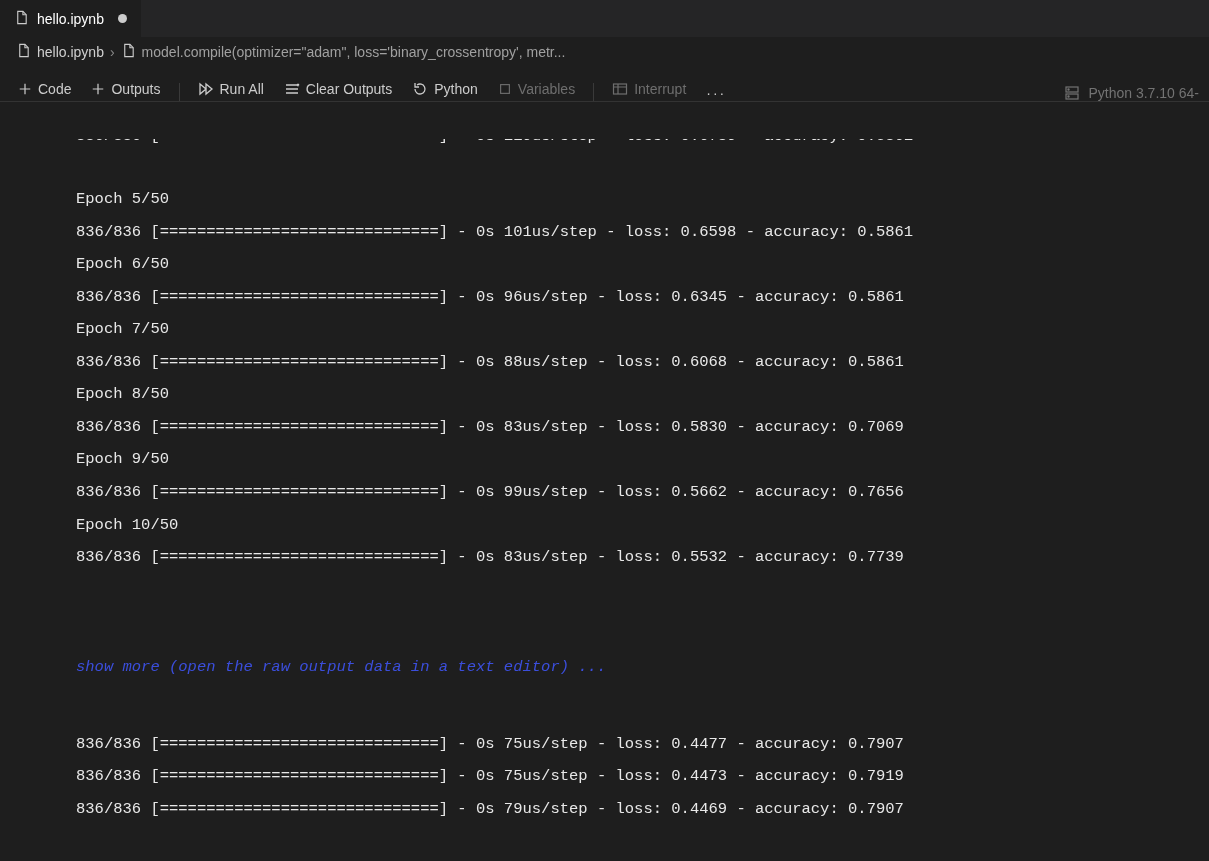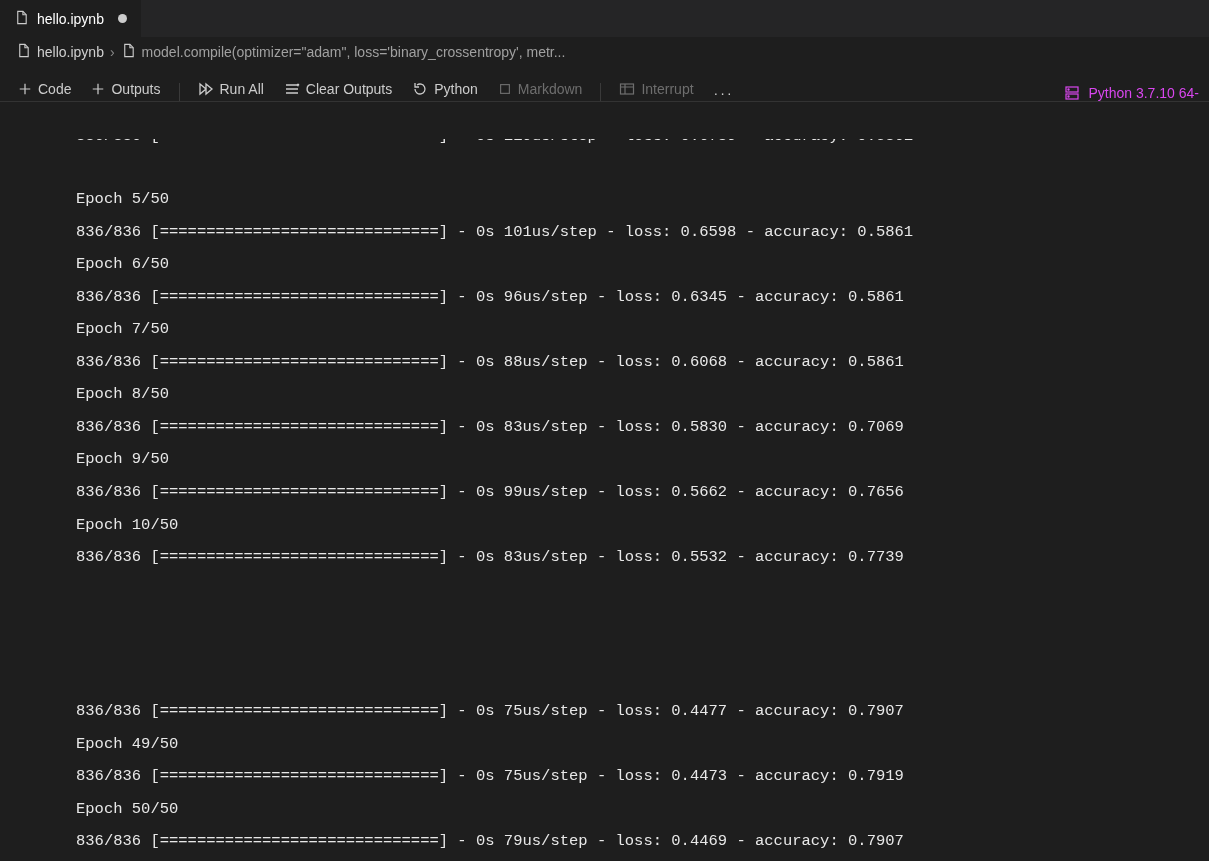--- a/index.html
+++ b/index.html
@@ -64,21 +64,21 @@
       color: #cccccc;
       cursor: pointer;
     }
     .toolbar .btn.disabled { color: #6e6e6e; cursor: default; }
     .toolbar .divider {
       width: 1px; height: 18px; background: #3a3a3a; margin: 0 6px;
     }
     .toolbar .icon { display: inline-flex; }
     .toolbar .spacer { flex: 1; }
     .toolbar .right { display: flex; align-items: center; gap: 10px; }
-    .toolbar .kernel { display: flex; align-items: center; gap: 8px; color: #d946ef; }
+    .toolbar .kernel { display: flex; align-items: center; gap: 8px; color: #737373; }
     .ellipsis { color: #cccccc; padding: 0 8px; cursor: pointer; letter-spacing: 2px; }
     .output-area {
       padding: 4px 0 40px 30px;
       font-family: Consolas, "Courier New", monospace;
       font-size: 15.5px;
       color: #e8e8e8;
       line-height: 2.1;
       white-space: pre;
       overflow: hidden;
       border-left: 2px solid transparent;
@@ -179,21 +179,21 @@
       </svg>
     </span>
     <span>Python</span>
   </div>
   <div class="btn disabled">
     <span class="icon">
       <svg width="14" height="14" viewBox="0 0 16 16" fill="none" stroke="currentColor" stroke-width="1.3">
         <rect x="3" y="3" width="10" height="10"></rect>
       </svg>
     </span>
-    <span>Markdown</span>
+    <span>Variables</span>
   </div>
   <div class="divider"></div>
   <div class="btn disabled">
     <span class="icon">
       <svg width="16" height="16" viewBox="0 0 16 16" fill="none" stroke="currentColor" stroke-width="1.2">
         <rect x="1.5" y="3" width="13" height="10"></rect>
           <path d="M1.5 6h13M6 3v10"></path>
       </svg>
     </span>
     <span>Interrupt</span>
@@ -212,17 +212,18 @@
       </span>
       <span>Python 3.7.10 64-</span>
     </div>
   </div>
 </div>
 
 <div class="output-area">
 <div class="truncated-top"><span class="inner">836/836 [==============================] - 0s 119us/step - loss: 0.6789 - accuracy: 0.5861</span></div>
 <div id="before-lines"><div>Epoch 5/50</div><div>836/836 [==============================] - 0s 101us/step - loss: 0.6598 - accuracy: 0.5861</div><div>Epoch 6/50</div><div>836/836 [==============================] - 0s 96us/step - loss: 0.6345 - accuracy: 0.5861</div><div>Epoch 7/50</div><div>836/836 [==============================] - 0s 88us/step - loss: 0.6068 - accuracy: 0.5861</div><div>Epoch 8/50</div><div>836/836 [==============================] - 0s 83us/step - loss: 0.5830 - accuracy: 0.7069</div><div>Epoch 9/50</div><div>836/836 [==============================] - 0s 99us/step - loss: 0.5662 - accuracy: 0.7656</div><div>Epoch 10/50</div><div>836/836 [==============================] - 0s 83us/step - loss: 0.5532 - accuracy: 0.7739</div></div>
 <div style="height:12px"></div>
+<span class="output-link">show more (open the raw output data in a text editor) ...</span>
 <div style="height:12px"></div>
-<div id="after-lines"><div>836/836 [==============================] - 0s 75us/step - loss: 0.4477 - accuracy: 0.7907</div><div>Epoch 49/50</div><div>836/836 [==============================] - 0s 75us/step - loss: 0.4473 - accuracy: 0.7919</div><div>Epoch 50/50</div><div>836/836 [==============================] - 0s 79us/step - loss: 0.4469 - accuracy: 0.7907</div></div>
+<div id="after-lines"><div>836/836 [==============================] - 0s 75us/step - loss: 0.4477 - accuracy: 0.7907</div><div>836/836 [==============================] - 0s 75us/step - loss: 0.4473 - accuracy: 0.7919</div><div>836/836 [==============================] - 0s 79us/step - loss: 0.4469 - accuracy: 0.7907</div></div>
 
 
 </div>
 
 </body></html>

